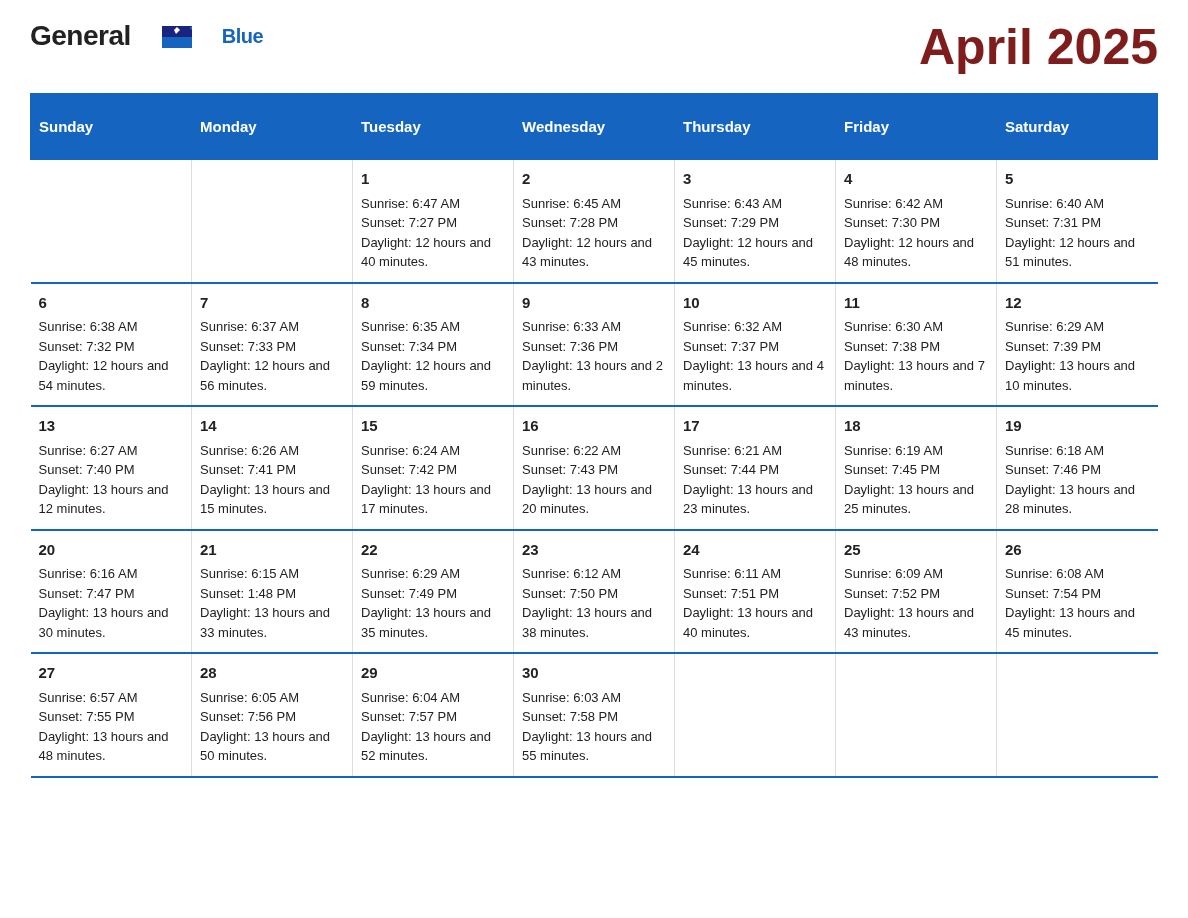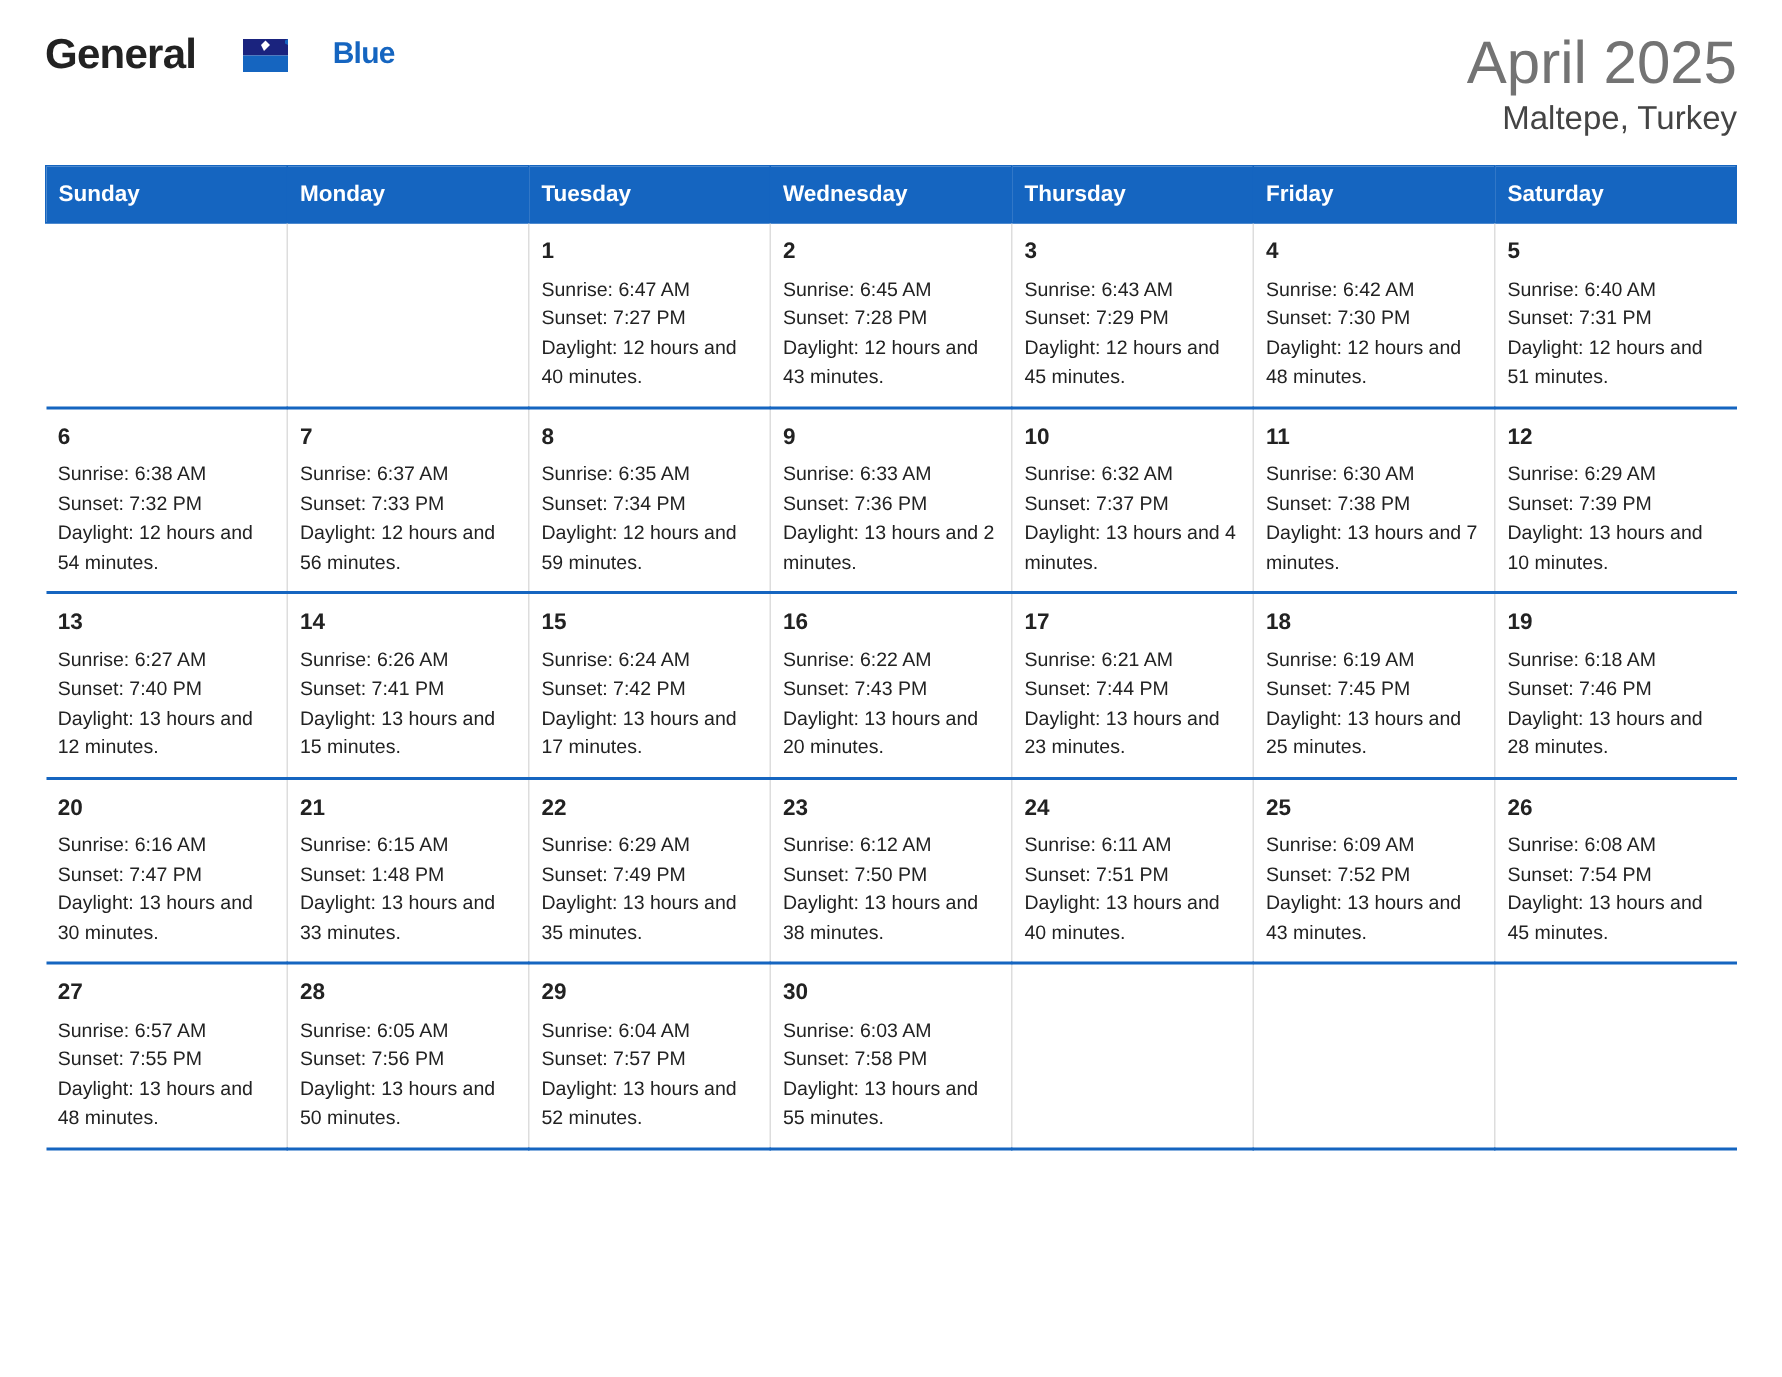--- a/index.html
+++ b/index.html
@@ -43,41 +43,41 @@
     }
     .logo-row {
       display: flex;
       align-items: center;
       gap: 28px;
     }
     .title-block {
       text-align: right;
     }
     .main-title {
-      font-size: 40px;
-      font-weight: normal;
-      color: #737373;
+      font-size: 50px;
+      font-weight: bold;
+      color: #7f1d1d;
       line-height: 1.1;
     }
     .subtitle {
       font-size: 22px;
       color: #444;
       margin-top: 2px;
     }
     table {
       width: 100%;
       border-collapse: collapse;
       table-layout: fixed;
     }
     thead tr th {
       background-color: #1565C0;
       color: #fff;
       font-size: 15px;
       font-weight: bold;
-      padding: 10px 8px;
+      padding: 24px 8px;
       text-align: left;
       border: 1px solid #1565C0;
     }
     tbody tr {
       border-bottom: 2px solid #1565C0;
     }
     tbody tr td {
       vertical-align: top;
       padding: 8px 8px 10px 8px;
       font-size: 13px;
@@ -112,21 +112,20 @@
         <polygon points="0,11 30,11 30,22 0,22" fill="#1565C0"></polygon>
         <polygon points="15,2 18,9 26,9 20,14 22,21 15,16 8,21 10,14 4,9 12,9" fill="none"></polygon>
         <polygon points="12,4 15,1 18,4 14,8" fill="#fff"></polygon>
         <polygon points="28,1 30,0 30,4 28,3" fill="#1565C0"></polygon>
       </svg>
       <span class="logo-blue">Blue</span>
     </div>
   </div>
   <div class="title-block">
     <div class="main-title">April 2025</div>
-    <div class="subtitle">Maltepe, Turkey</div>
   </div>
 </div>
 
 <table>
   <thead>
     <tr>
       <th>Sunday</th>
       <th>Monday</th>
       <th>Tuesday</th>
       <th>Wednesday</th>

